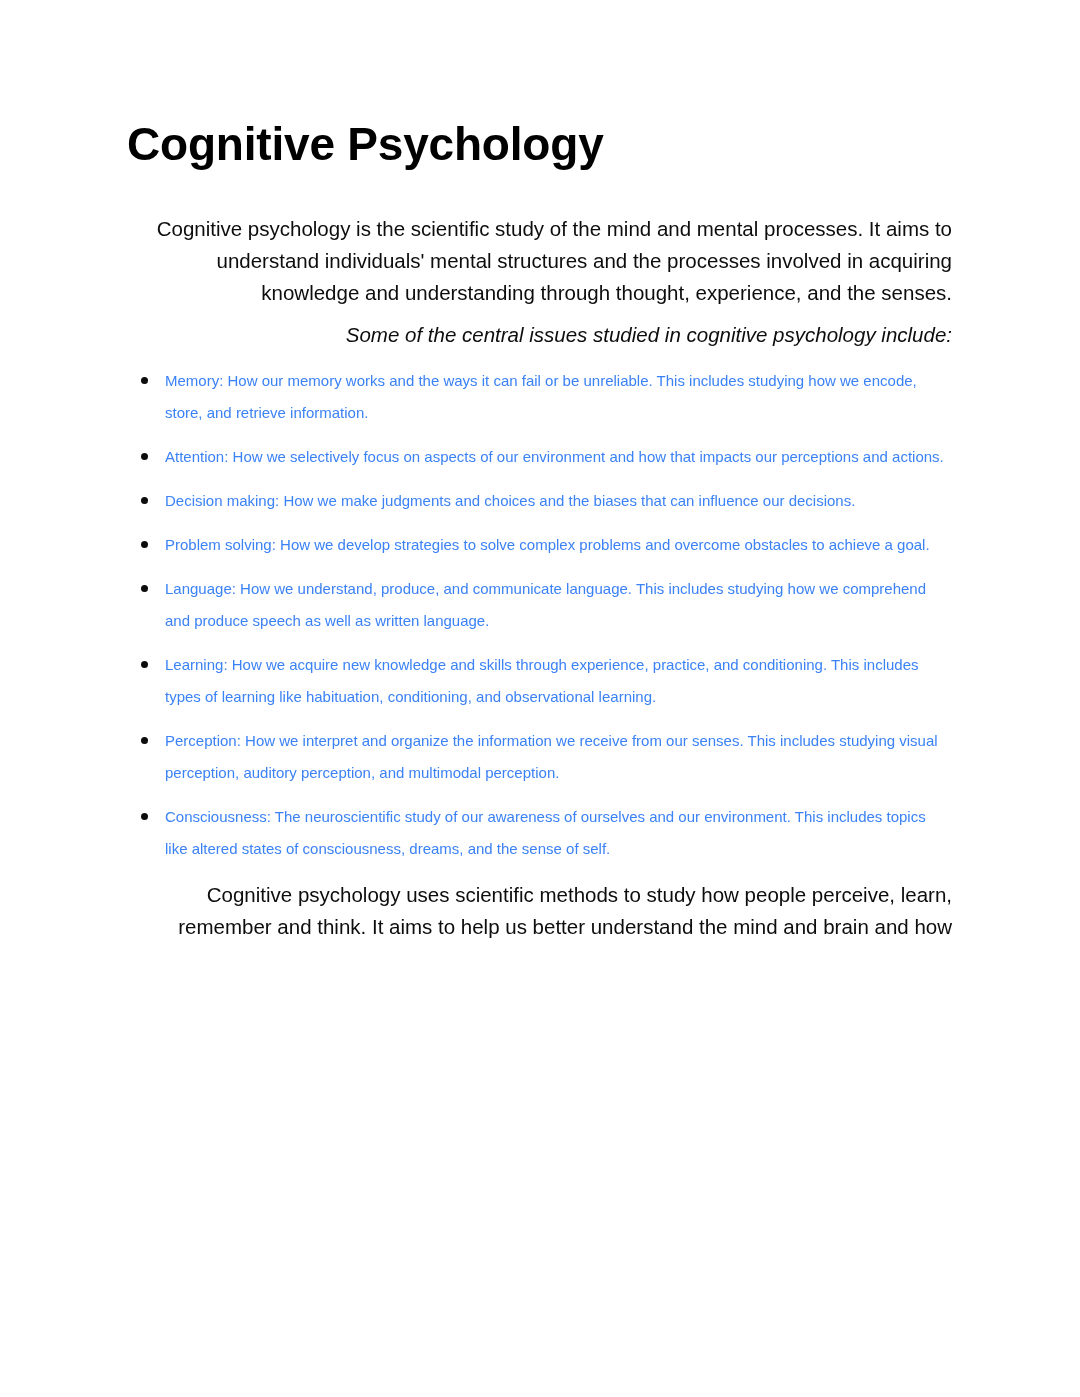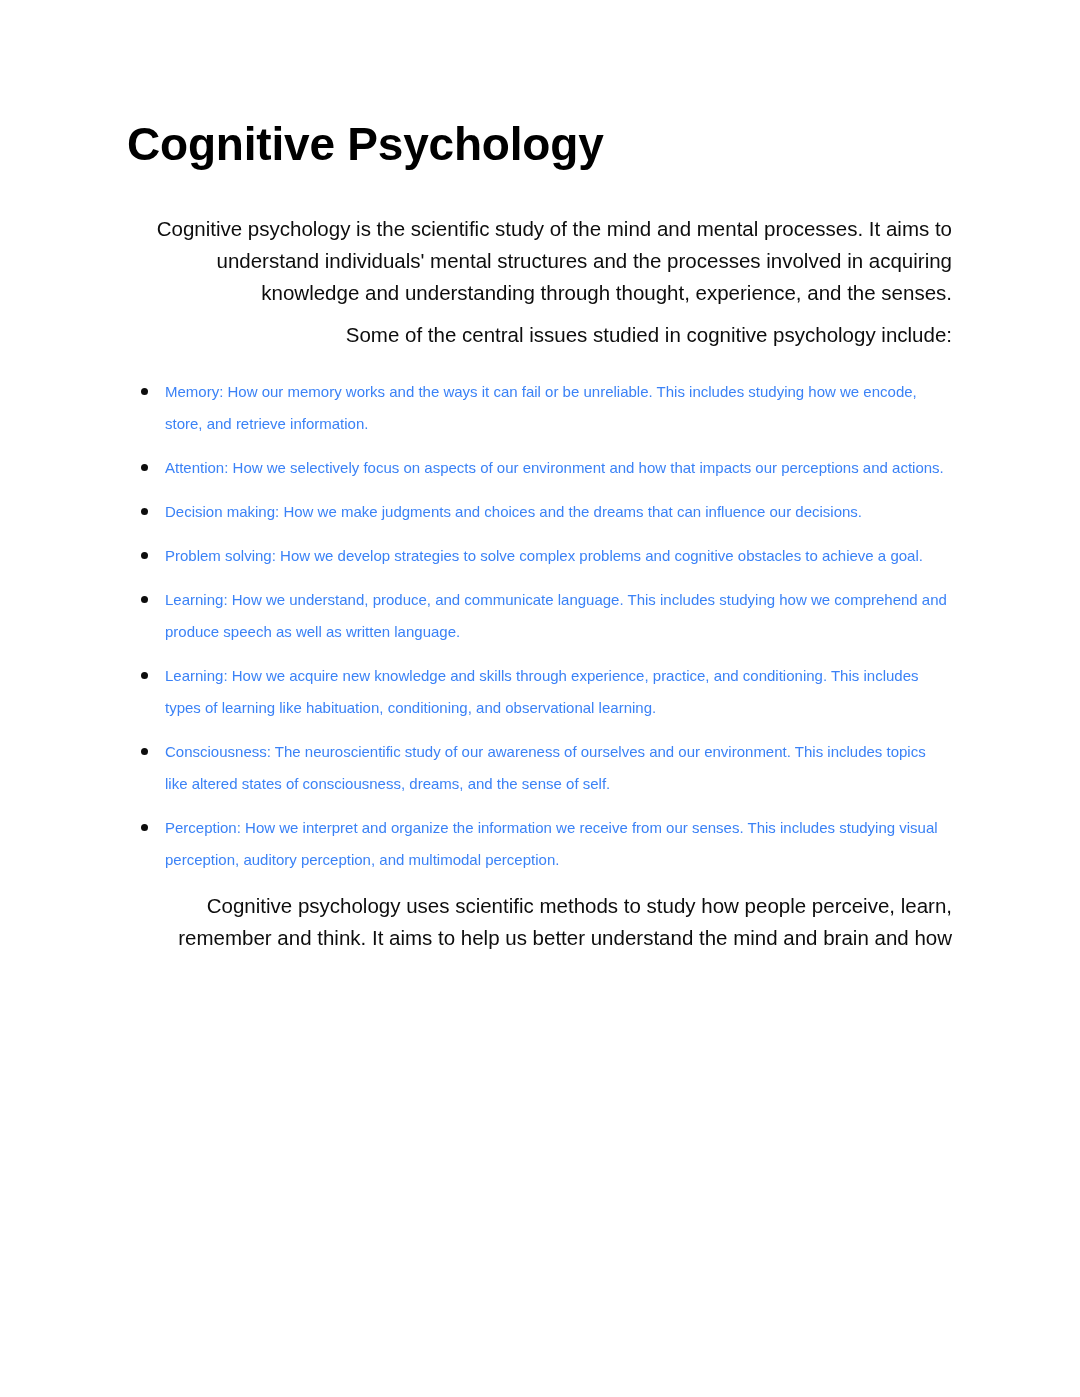--- a/index.html
+++ b/index.html
@@ -43,21 +43,22 @@
     letter-spacing: -0.1px;
   }
   p.body-text {
     font-size: 20.5px;
     line-height: 32px;
     color: #0d0d0d;
     margin: 0 0 10px 0;
     text-align: right;
   }
   p.body-text.tight {
-    margin-bottom: 25px;
+    margin-bottom: 14px;
+    font-style: italic;
   }
   ul.topic-list {
     list-style: none;
     margin: 0 0 14px 0;
     padding: 0;
   }
   ul.topic-list li {
     position: relative;
     font-size: 15px;
     line-height: 32px;
@@ -117,41 +118,41 @@
       <li>
         <span class="bullet-dot"></span>
         <span>Memory: How our memory works and the ways it can fail or be unreliable. This includes studying how we encode, store, and retrieve information.</span>
       </li>
       <li>
         <span class="bullet-dot"></span>
         <span>Attention: How we selectively focus on aspects of our environment and how that impacts our perceptions and actions.</span>
       </li>
       <li>
         <span class="bullet-dot"></span>
-        <span>Decision making: How we make judgments and choices and the dreams that can influence our decisions.</span>
+        <span>Decision making: How we make judgments and choices and the biases that can influence our decisions.</span>
       </li>
       <li>
         <span class="bullet-dot"></span>
-        <span>Problem solving: How we develop strategies to solve complex problems and cognitive obstacles to achieve a goal.</span>
+        <span>Problem solving: How we develop strategies to solve complex problems and overcome obstacles to achieve a goal.</span>
       </li>
       <li>
         <span class="bullet-dot"></span>
-        <span>Learning: How we understand, produce, and communicate language. This includes studying how we comprehend and produce speech as well as written language.</span>
+        <span>Language: How we understand, produce, and communicate language. This includes studying how we comprehend and produce speech as well as written language.</span>
       </li>
       <li>
         <span class="bullet-dot"></span>
         <span>Learning: How we acquire new knowledge and skills through experience, practice, and conditioning. This includes types of learning like habituation, conditioning, and observational learning.</span>
       </li>
       <li>
         <span class="bullet-dot"></span>
-        <span>Consciousness: The neuroscientific study of our awareness of ourselves and our environment. This includes topics like altered states of consciousness, dreams, and the sense of self.</span>
+        <span>Perception: How we interpret and organize the information we receive from our senses. This includes studying visual perception, auditory perception, and multimodal perception.</span>
       </li>
       <li>
         <span class="bullet-dot"></span>
-        <span>Perception: How we interpret and organize the information we receive from our senses. This includes studying visual perception, auditory perception, and multimodal perception.</span>
+        <span>Consciousness: The neuroscientific study of our awareness of ourselves and our environment. This includes topics like altered states of consciousness, dreams, and the sense of self.</span>
       </li>
     </ul>
 
     <p class="body-text closing">Cognitive psychology uses scientific methods to study how people perceive, learn, remember and think. It aims to help us better understand the mind and brain and how</p>
 
   </div>
 
   <div class="footer">
     <span class="footer-left">Cognitive Psychology</span>
     <span class="footer-right">1</span>

